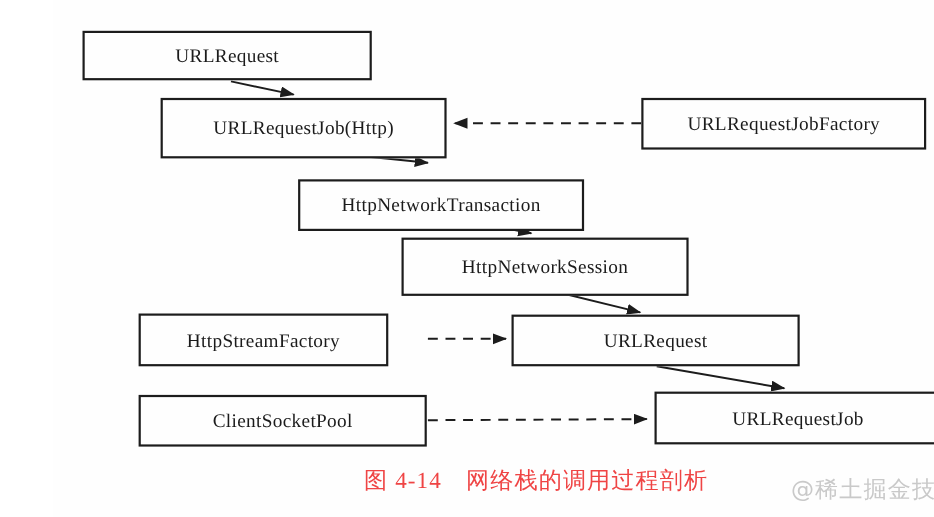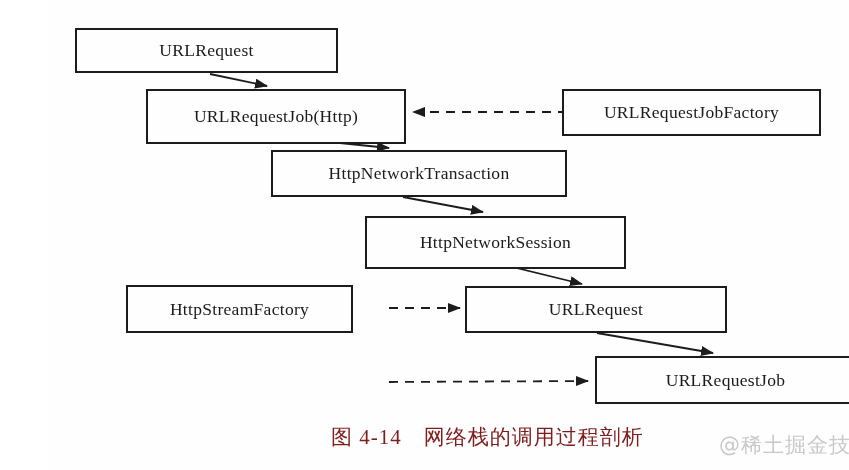--- a/index.html
+++ b/index.html
@@ -23,21 +23,21 @@
   .node span{
     font-size:17.5px;
     color:#1b1b1b;
     letter-spacing:0.3px;
     white-space:nowrap;
   }
   .caption{
     position:absolute;
     left:283px;top:423px;
     font-size:21px;
-    color:#7f1d1d;
+    color:#ef4444;
     letter-spacing:1px;
     white-space:nowrap;
     z-index:2;
   }
   .watermark{
     position:absolute;
     left:671px;top:431px;
     font-size:21px;
     color:#c9c9c9;
     letter-spacing:1px;
@@ -69,40 +69,43 @@
   </svg>
 
   <div class="node" style="left:27px;top:28px;width:263px;height:45px">
     <span>URLRequest</span>
   </div>
 
   <div class="node" style="left:98px;top:89px;width:260px;height:55px">
     <span>URLRequestJob(Http)</span>
   </div>
 
-  <div class="node" style="left:514px;top:89px;width:259px;height:47px">
+  <div class="node" style="left:535px;top:89px;width:259px;height:47px">
     <span>URLRequestJobFactory</span>
   </div>
 
-  <div class="node" style="left:223px;top:150px;width:296px;height:47px">
+  <div class="node" style="left:223px;top:163px;width:260px;height:47px">
     <span>HttpNetworkTransaction</span>
   </div>
 
   <div class="node" style="left:317px;top:216px;width:261px;height:53px">
     <span>HttpNetworkSession</span>
   </div>
 
   <div class="node" style="left:78px;top:285px;width:227px;height:48px">
     <span>HttpStreamFactory</span>
   </div>
 
   <div class="node" style="left:417px;top:286px;width:262px;height:47px">
     <span>URLRequest</span>
   </div>
 
+  <div class="node" style="left:78px;top:359px;width:262px;height:47px">
+    <span>ClientSocketPool</span>
+  </div>
 
   <div class="node" style="left:547px;top:356px;width:261px;height:48px">
     <span>URLRequestJob</span>
   </div>
 
   <div class="caption">图 4-14　网络栈的调用过程剖析</div>
   <div class="watermark">@稀土掘金技术社区</div>
 
 </div>
 

